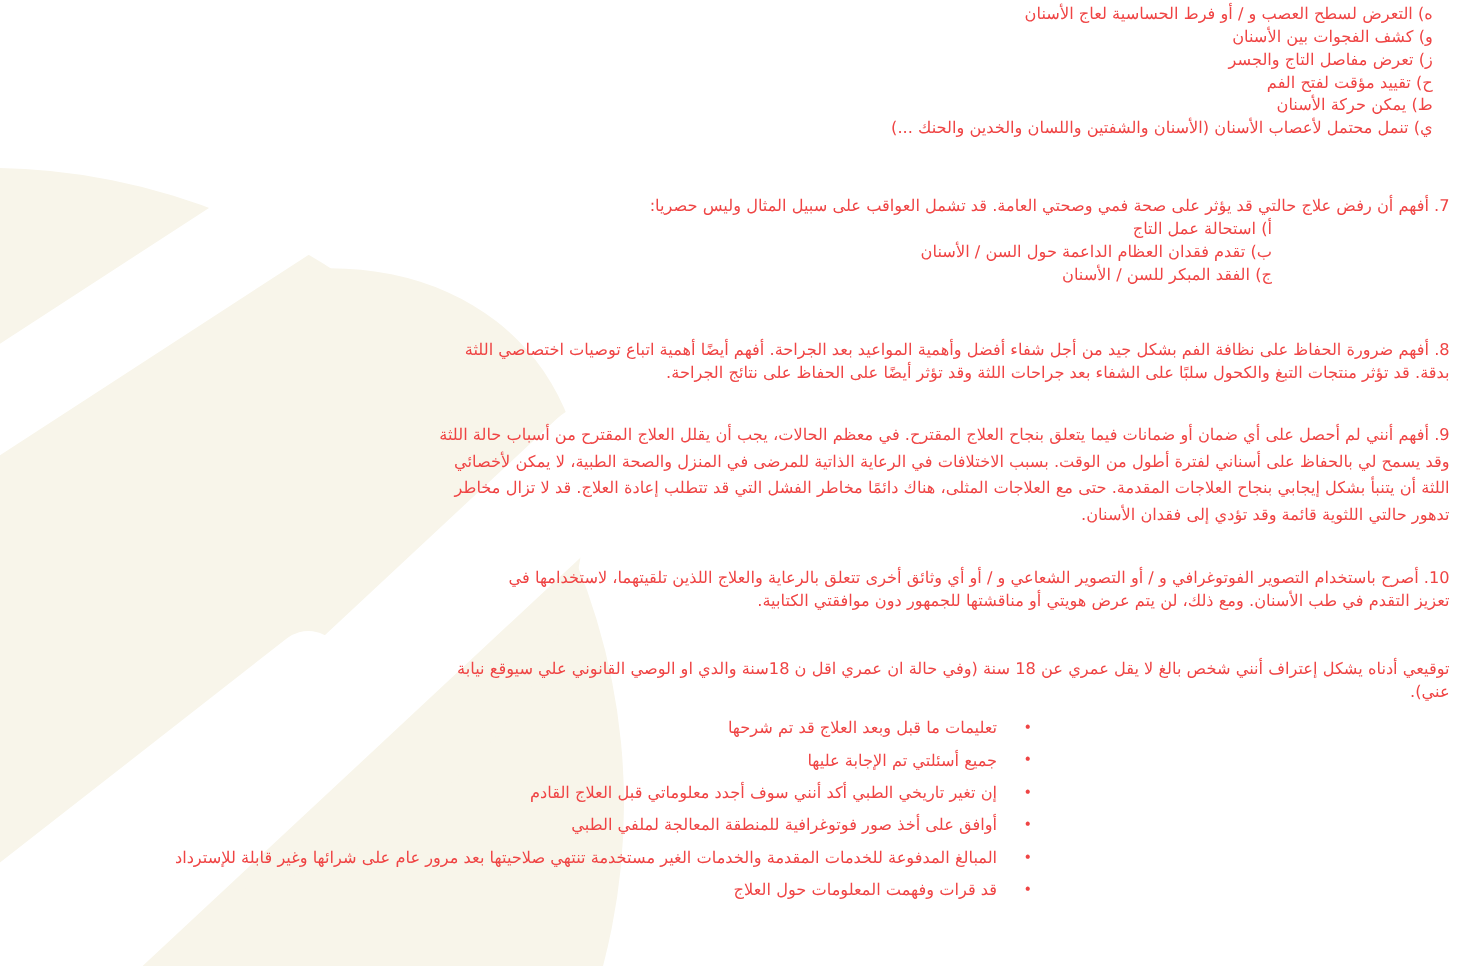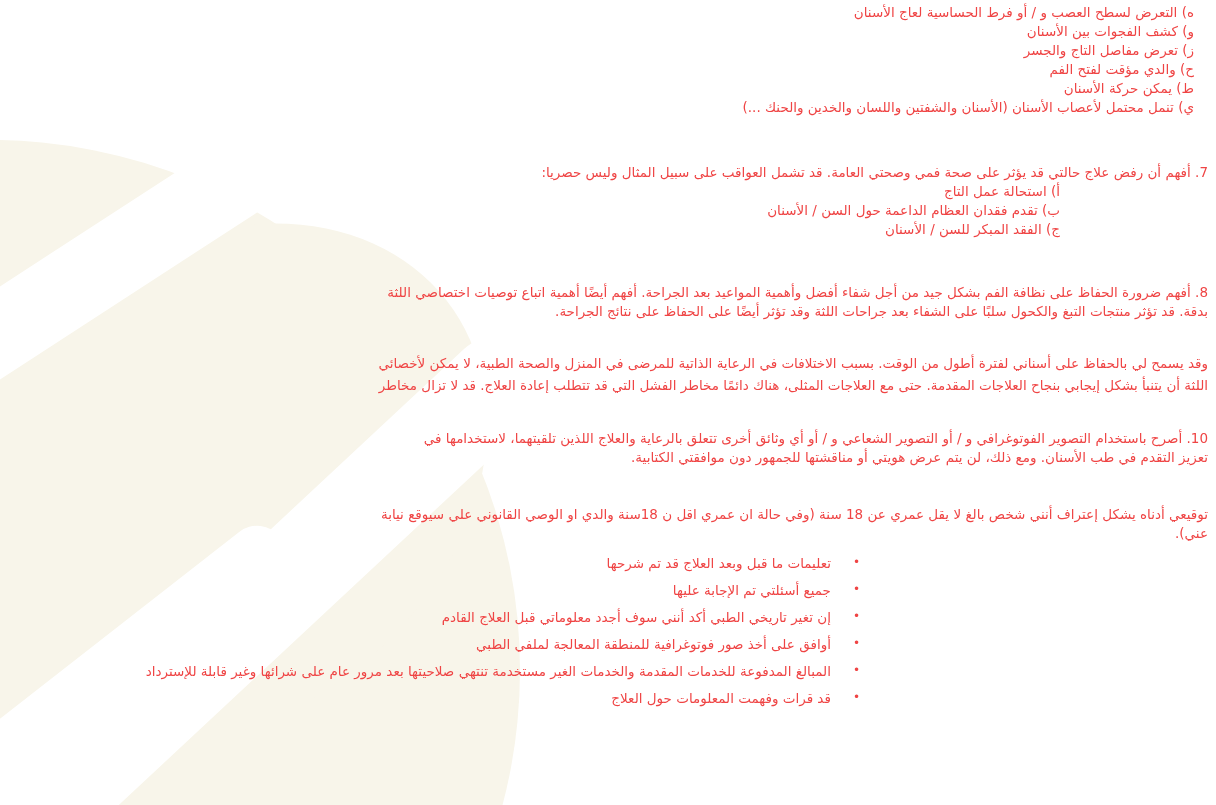--- a/index.html
+++ b/index.html
@@ -52,37 +52,39 @@
     <div class="wm-cut wm-cut1"></div>
     <div class="wm-cut wm-cut2"></div>
     <div class="wm-cut wm-cut3"></div>
   </div>
 
   <div class="content">
 
     <div class="line ind-a">ه) التعرض لسطح العصب و / أو فرط الحساسية لعاج الأسنان</div>
     <div class="line ind-a">و) كشف الفجوات بين الأسنان</div>
     <div class="line ind-a">ز) تعرض مفاصل التاج والجسر</div>
-    <div class="line ind-a">ح) والدي مؤقت لفتح الفم</div>
+    <div class="line ind-a">ح) تقييد مؤقت لفتح الفم</div>
     <div class="line ind-a">ط) يمكن حركة الأسنان</div>
     <div class="line ind-a">ي) تنمل محتمل لأعصاب الأسنان (الأسنان والشفتين واللسان والخدين والحنك ...)</div>
 
     <div class="line sec7">7. أفهم أن رفض علاج حالتي قد يؤثر على صحة فمي وصحتي العامة. قد تشمل العواقب على سبيل المثال وليس حصريا:</div>
     <div class="line ind-b">أ) استحالة عمل التاج</div>
     <div class="line ind-b">ب) تقدم فقدان العظام الداعمة حول السن / الأسنان</div>
     <div class="line ind-b">ج) الفقد المبكر للسن / الأسنان</div>
 
     <div class="sec8">
       <div class="line">8. أفهم ضرورة الحفاظ على نظافة الفم بشكل جيد من أجل شفاء أفضل وأهمية المواعيد بعد الجراحة. أفهم أيضًا أهمية اتباع توصيات اختصاصي اللثة</div>
       <div class="line">بدقة. قد تؤثر منتجات التبغ والكحول سلبًا على الشفاء بعد جراحات اللثة وقد تؤثر أيضًا على الحفاظ على نتائج الجراحة.</div>
     </div>
 
     <div class="s9">
+      <div class="line">9. أفهم أنني لم أحصل على أي ضمان أو ضمانات فيما يتعلق بنجاح العلاج المقترح. في معظم الحالات، يجب أن يقلل العلاج المقترح من أسباب حالة اللثة</div>
       <div class="line">وقد يسمح لي بالحفاظ على أسناني لفترة أطول من الوقت. بسبب الاختلافات في الرعاية الذاتية للمرضى في المنزل والصحة الطبية، لا يمكن لأخصائي</div>
       <div class="line">اللثة أن يتنبأ بشكل إيجابي بنجاح العلاجات المقدمة. حتى مع العلاجات المثلى، هناك دائمًا مخاطر الفشل التي قد تتطلب إعادة العلاج. قد لا تزال مخاطر</div>
+      <div class="line">تدهور حالتي اللثوية قائمة وقد تؤدي إلى فقدان الأسنان.</div>
     </div>
 
     <div class="sec10">
       <div class="line">10. أصرح باستخدام التصوير الفوتوغرافي و / أو التصوير الشعاعي و / أو أي وثائق أخرى تتعلق بالرعاية والعلاج اللذين تلقيتهما، لاستخدامها في</div>
       <div class="line">تعزيز التقدم في طب الأسنان. ومع ذلك، لن يتم عرض هويتي أو مناقشتها للجمهور دون موافقتي الكتابية.</div>
     </div>
 
     <div class="sig">
       <div class="line">توقيعي أدناه يشكل إعتراف أنني شخص بالغ لا يقل عمري عن 18 سنة (وفي حالة ان عمري اقل ن 18سنة والدي او الوصي القانوني علي سيوقع نيابة</div>
       <div class="line">عني).</div>

